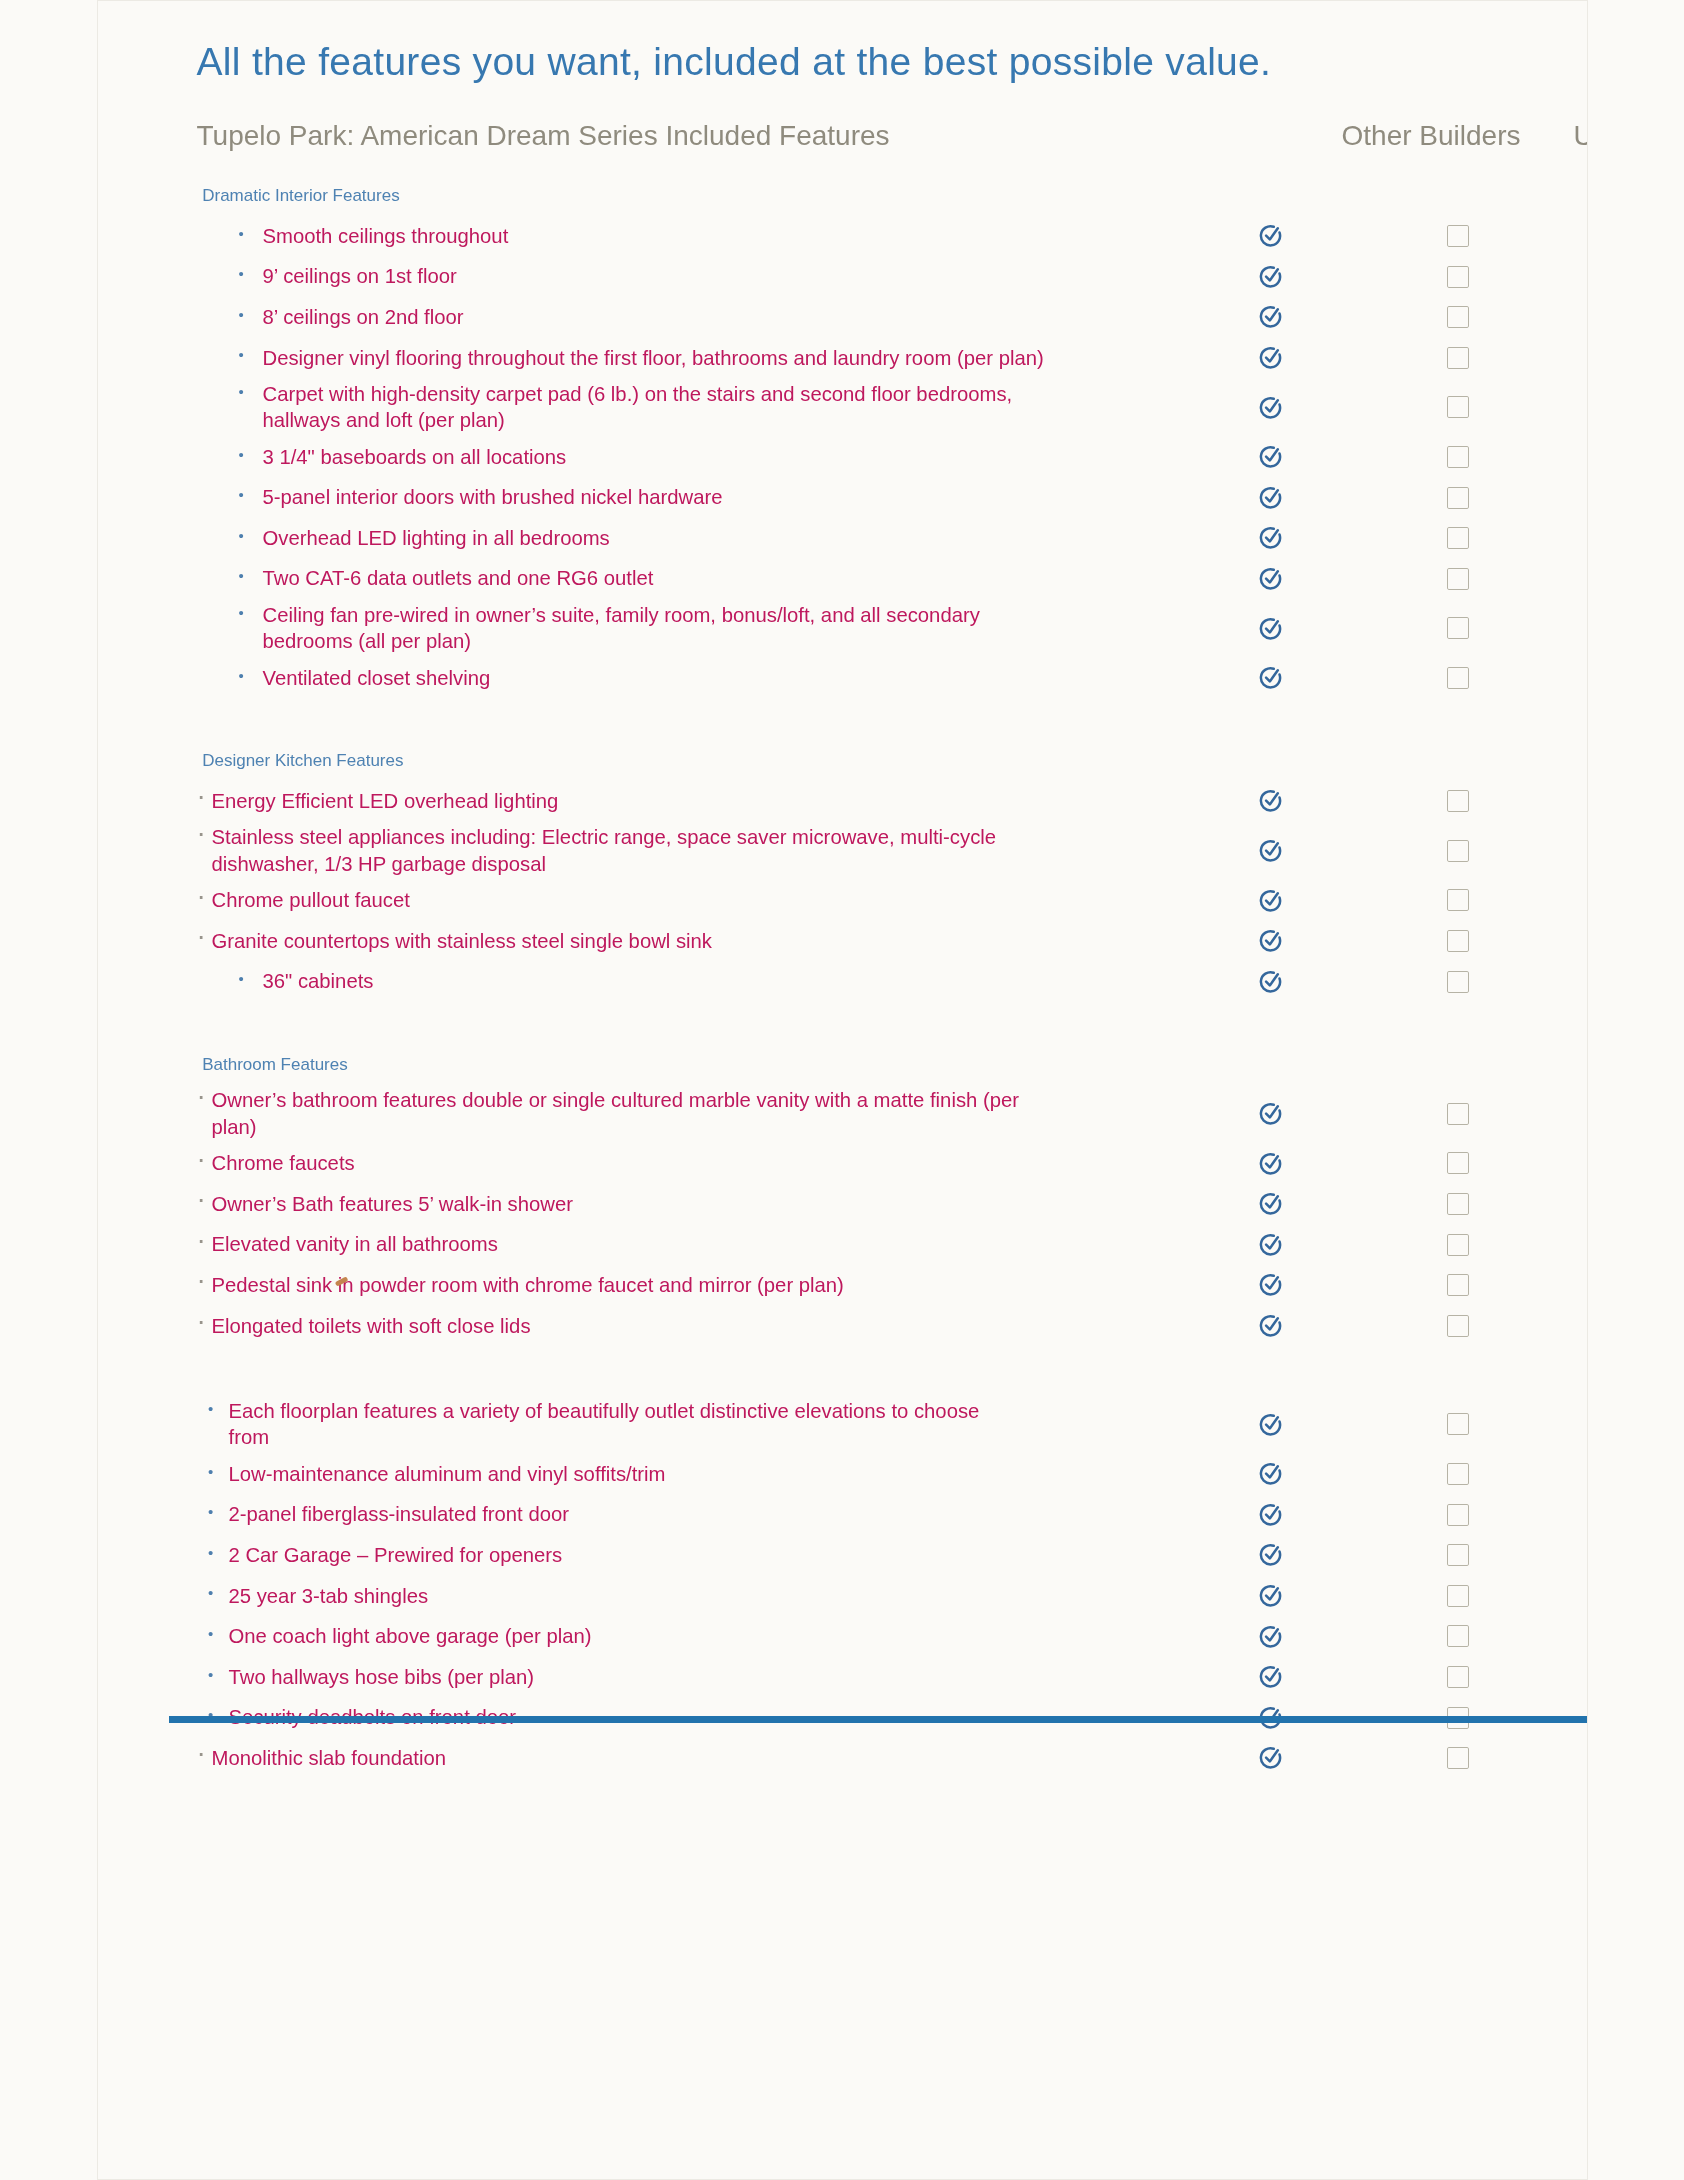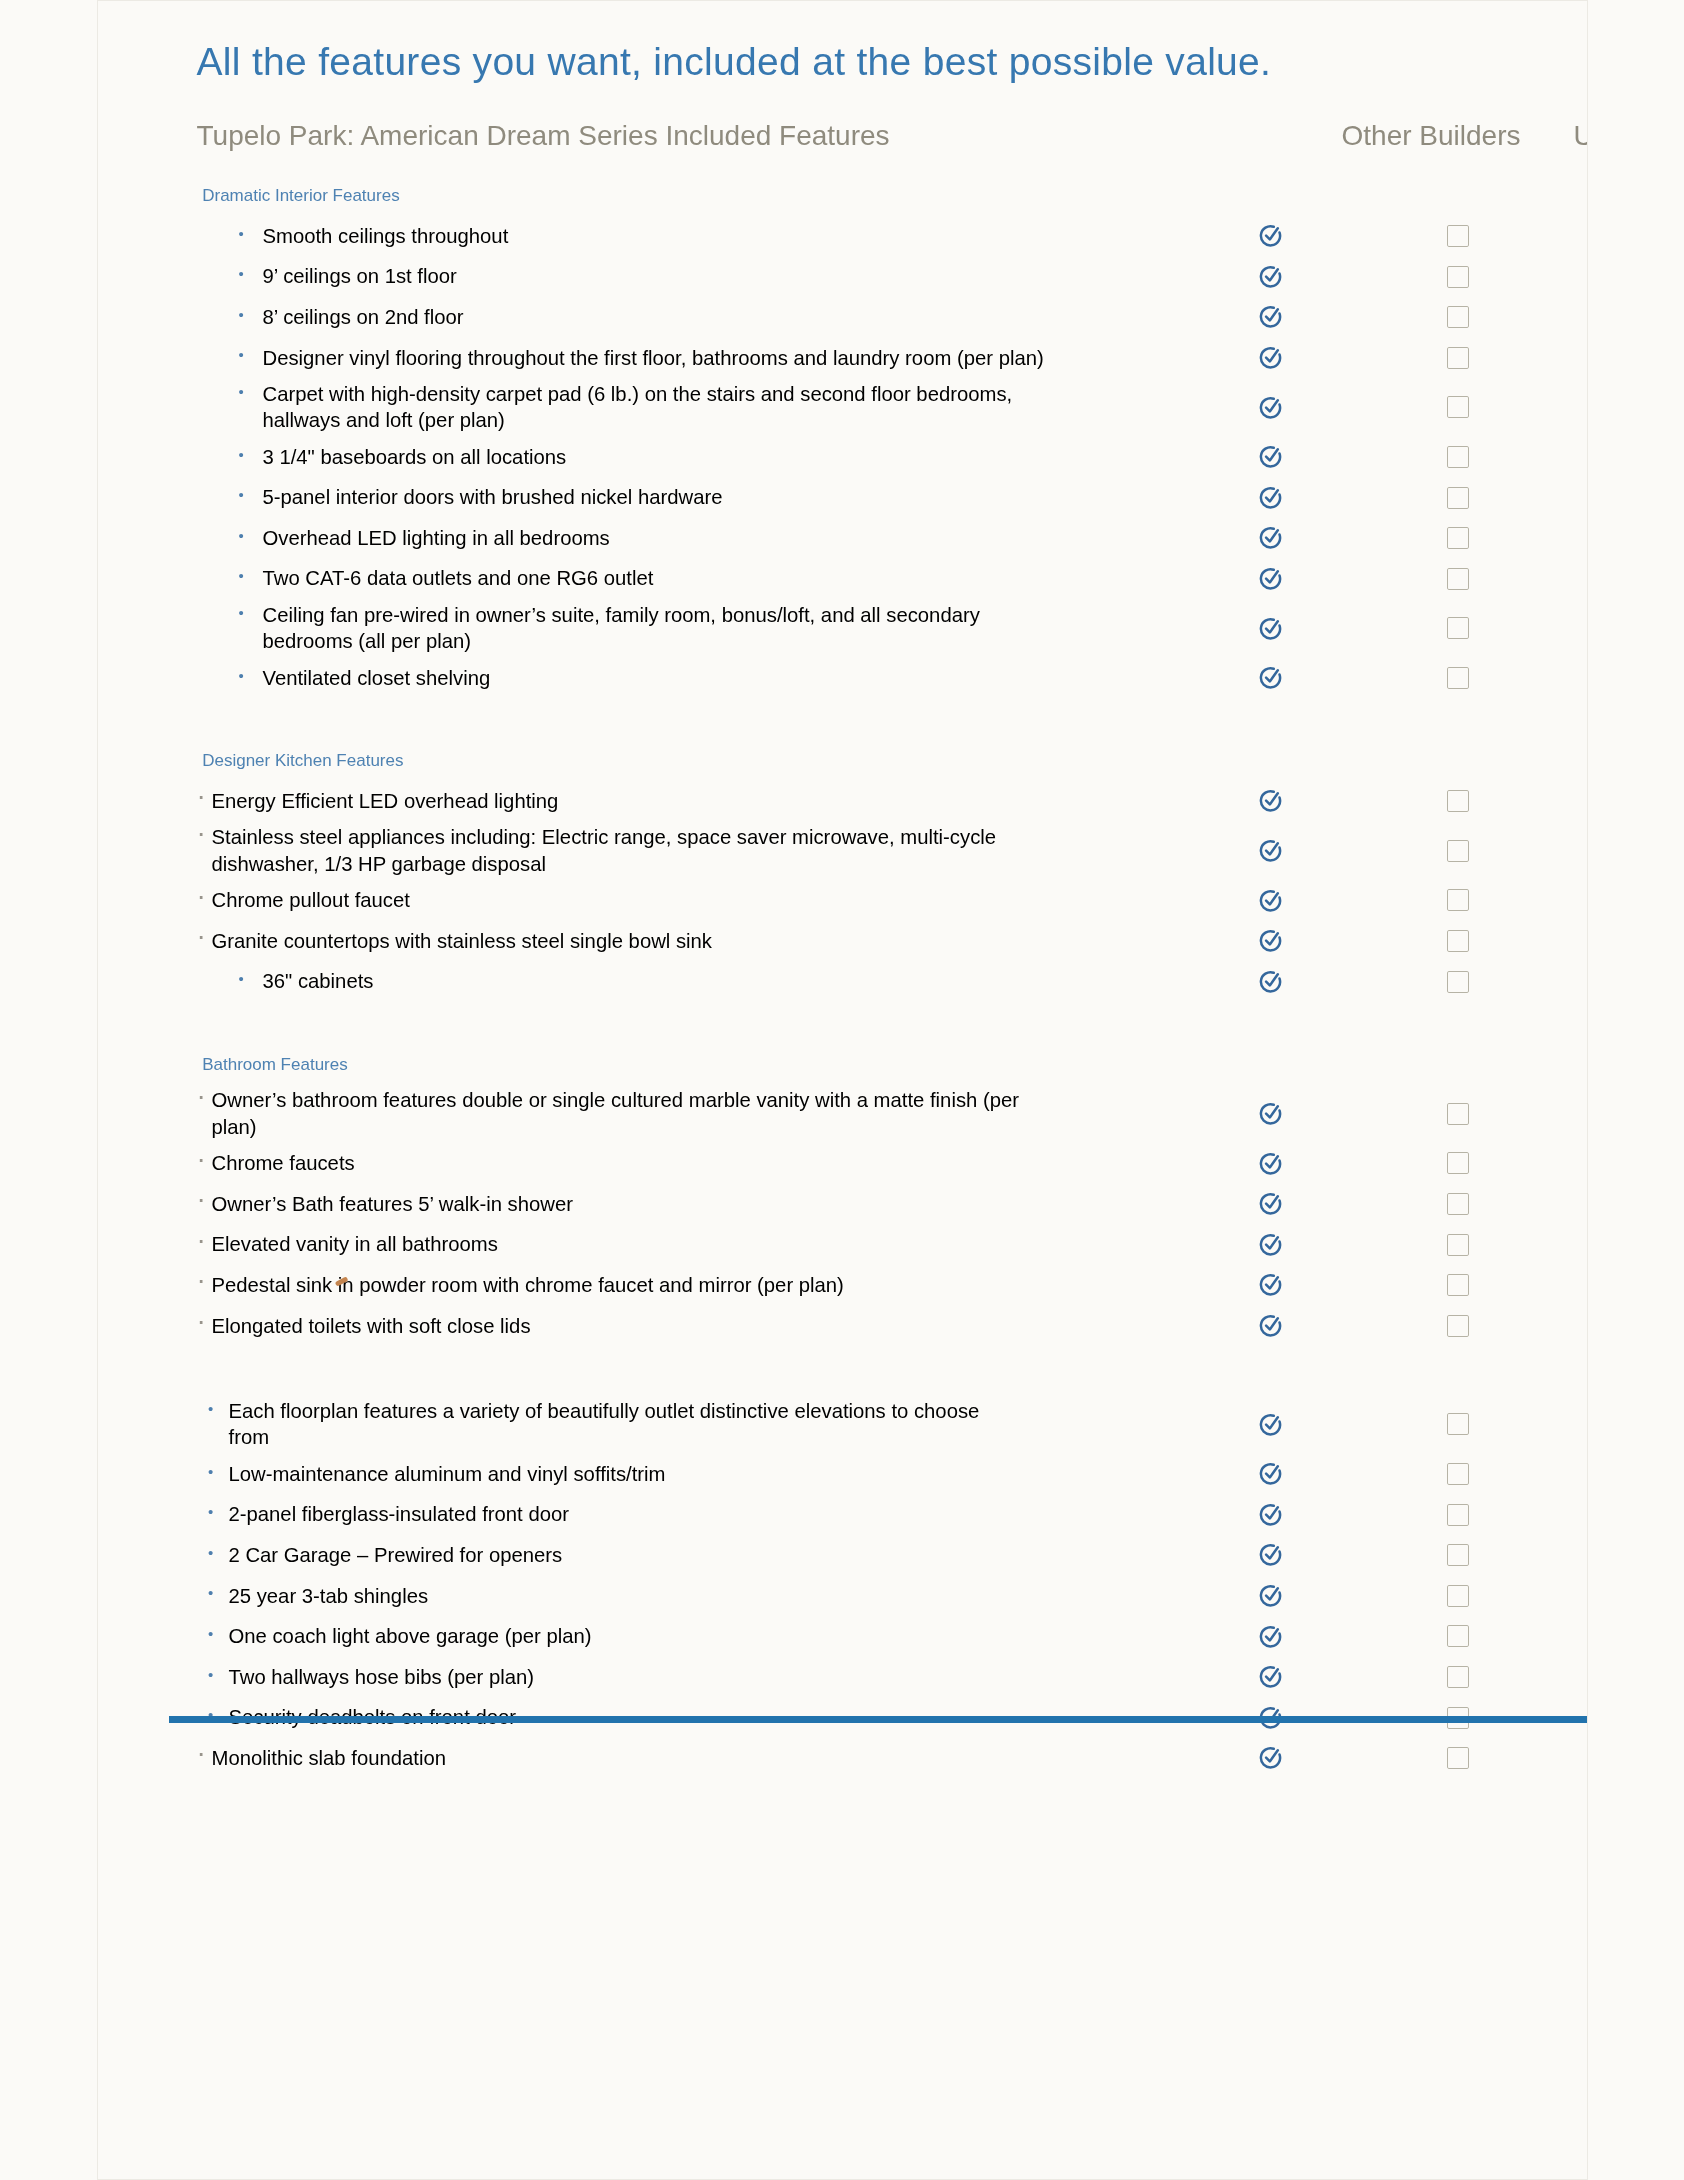--- a/index.html
+++ b/index.html
@@ -51,21 +51,21 @@
   }
   .cell{ display:flex; align-items:center; justify-content:center; }
   .text-cell{
     display:block;
     position:relative;
     justify-content:flex-start;
   }
   .row-text{
     font-size:20.3px;
     line-height:26.5px;
-    color:#000000;
+    color:#be185d;
     white-space:pre-line;
   }
   
   .bullet{ position:absolute; }
   .ind-wide  .row-text{ padding-left:66px; }
   .ind-wide  .bullet{ left:42px; top:1.9px; font-size:15px; color:#4e7fae; }
   .ind-mid   .row-text{ padding-left:32px; }
   .ind-mid   .bullet{ left:11.4px; top:1.9px; font-size:15px; color:#4e7fae; }
   .ind-tight .row-text{ padding-left:15px; }
   .ind-tight .bullet{ left:0px; top:-7.6px; font-size:28px; color:#98948c; }

